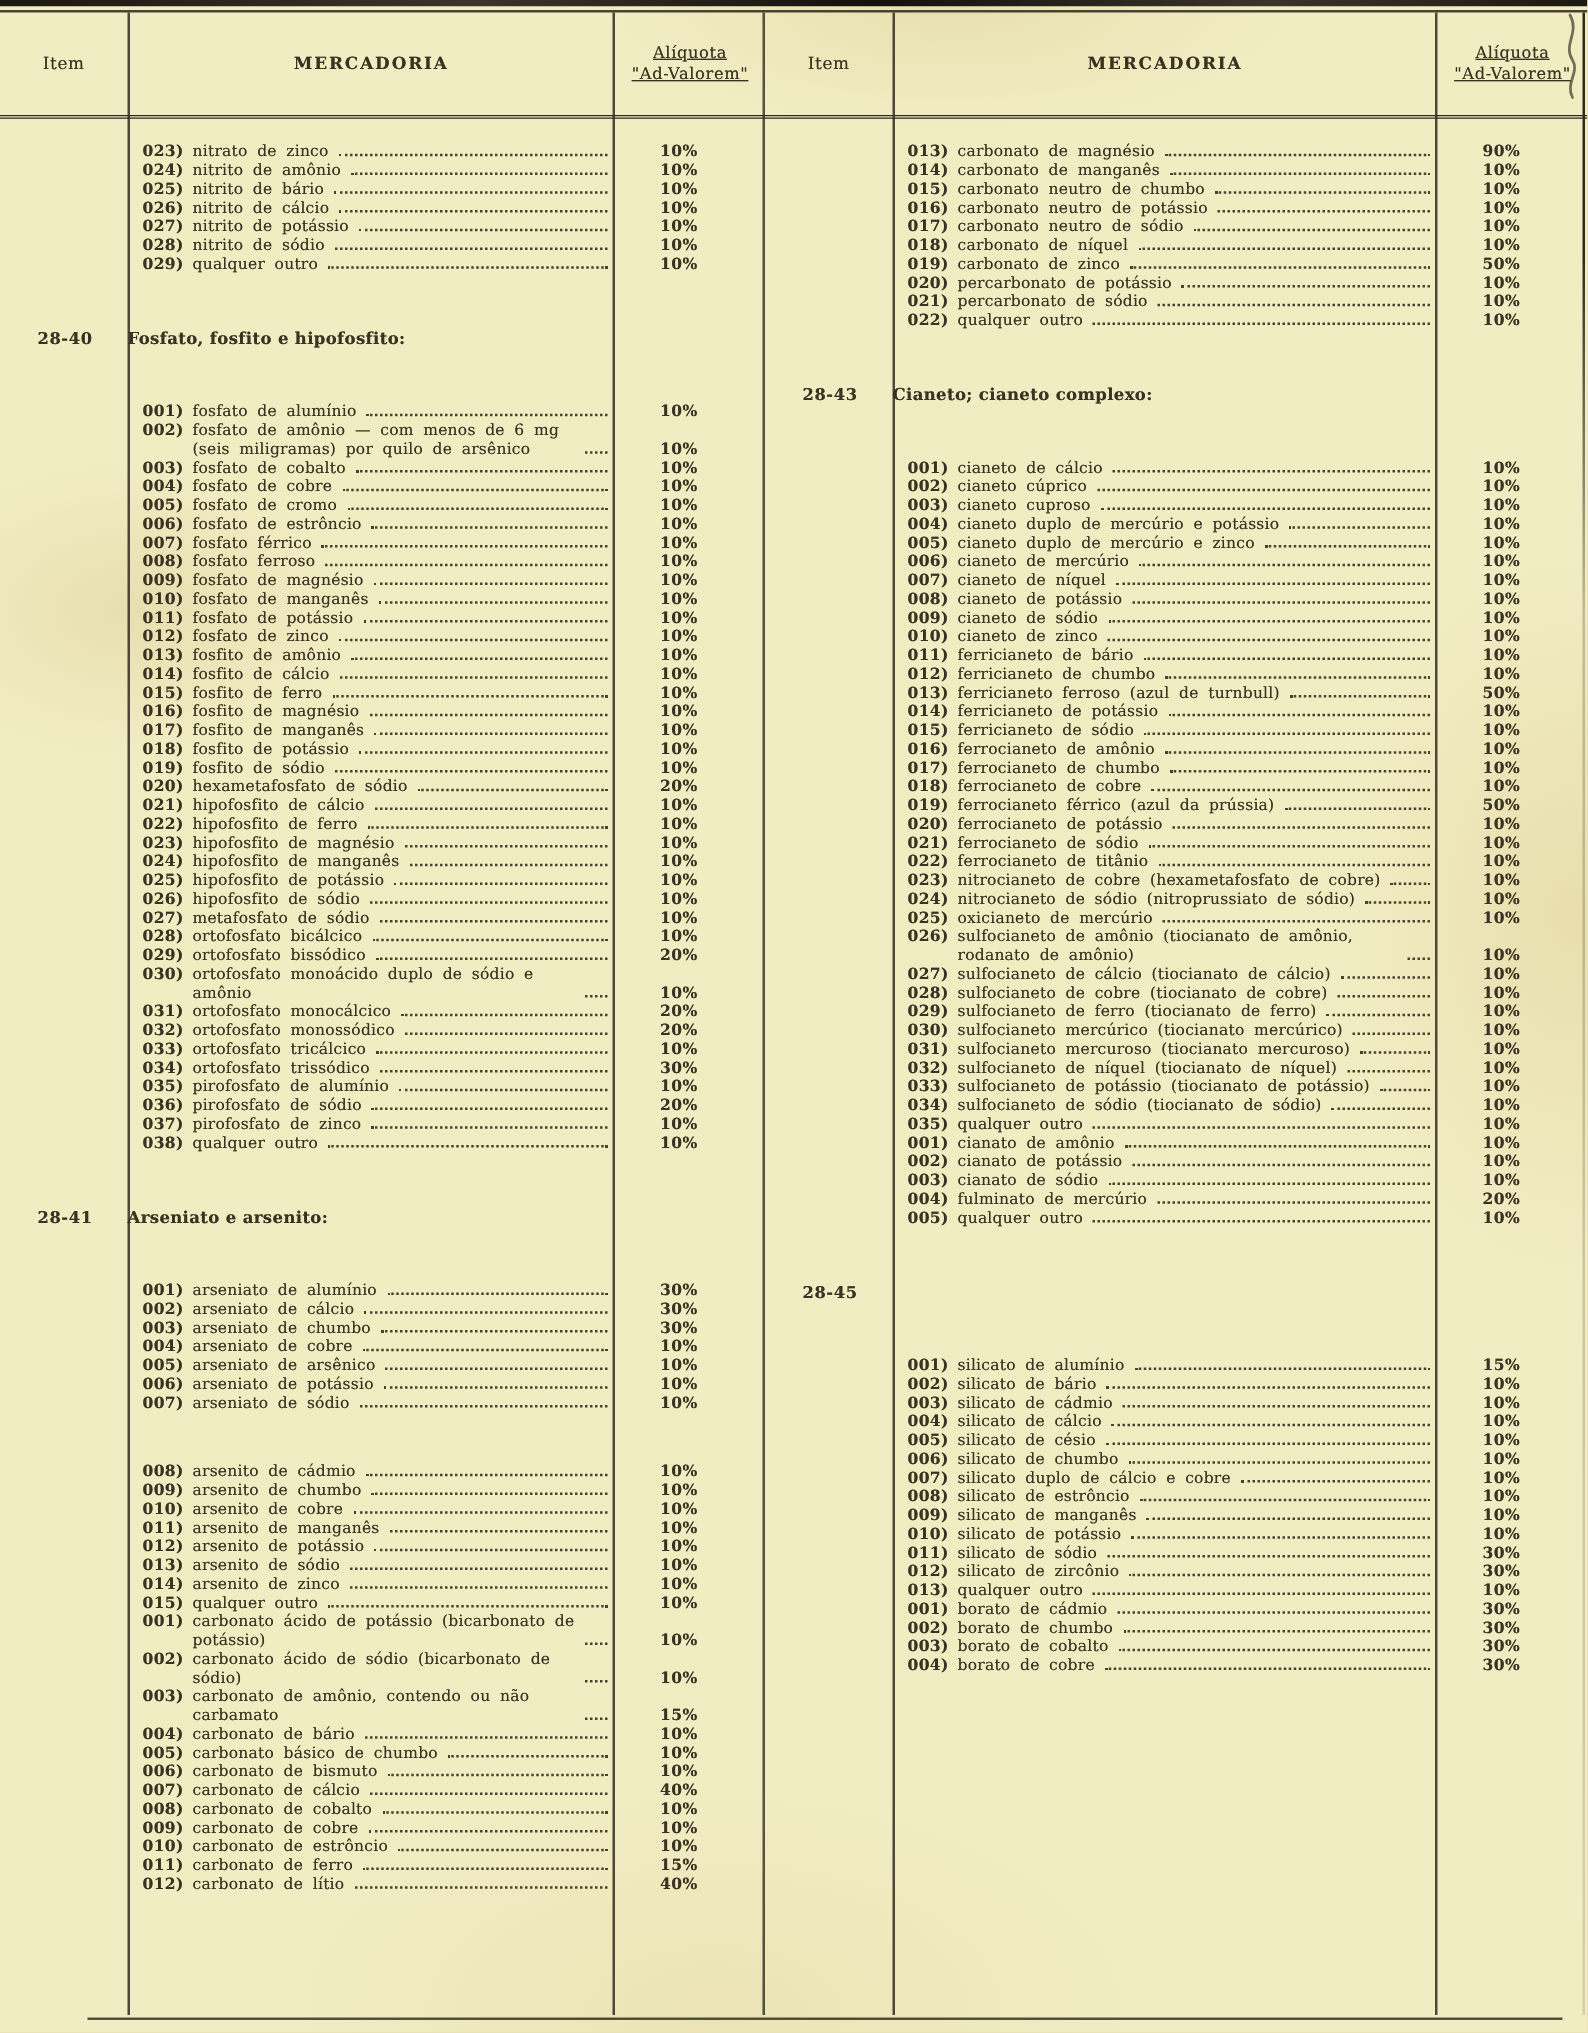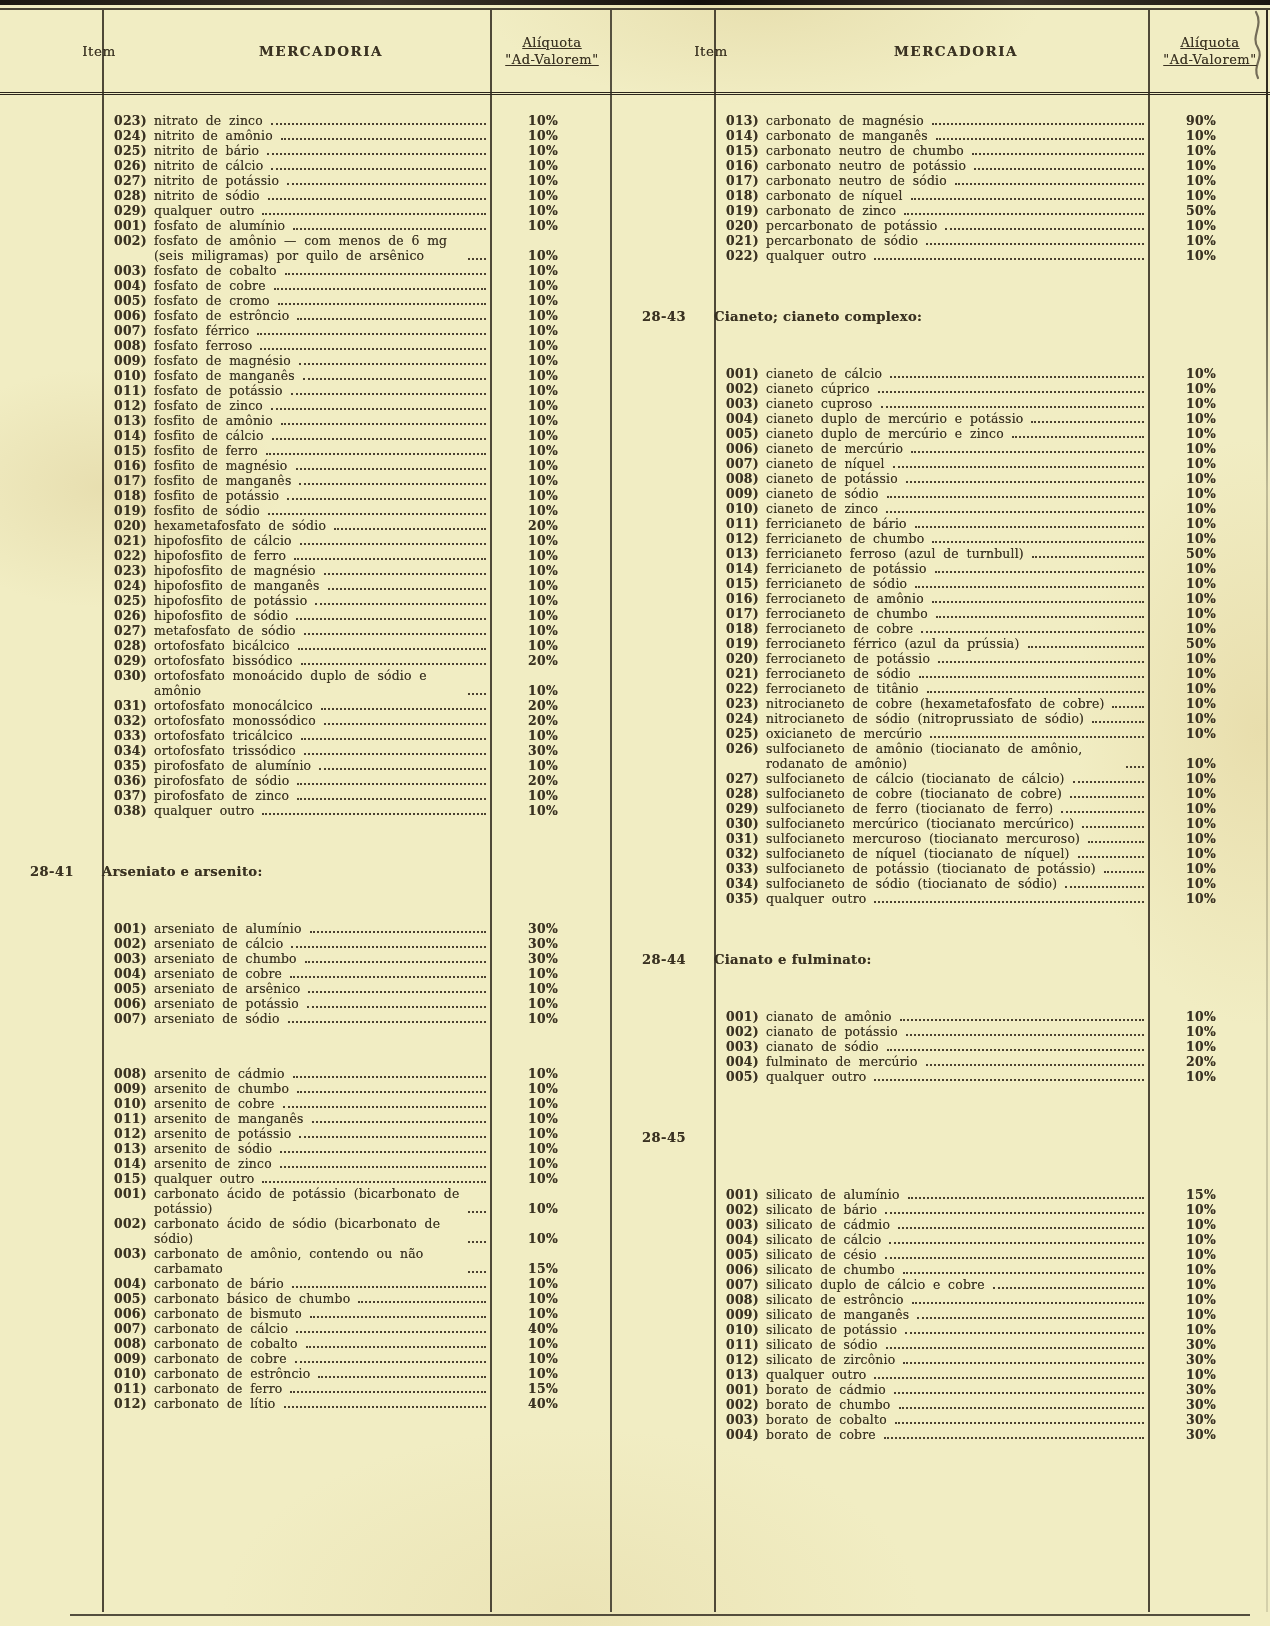--- a/index.html
+++ b/index.html
@@ -25,21 +25,20 @@
   .halves { position:absolute; top:10px; left:0; right:0; bottom:14px; display:flex; }
   .half { position:relative; flex:1; }
   .half.left  { width:612px; flex:none; }
   .half.right { flex:1; }
 
   
   .thead {
     position:relative; height:82px;
     display:grid; grid-template-columns:102px 1fr 120px;
     border-bottom:3px double #2c261c;
-    padding-left:48px;
   }
   .th { display:flex; align-items:center; justify-content:center; font-size:13.5px; letter-spacing:.5px; }
   .th.aliq { flex-direction:column; line-height:17px; font-size:13px;text-decoration:underline; }
   .th.merc { font-weight:bold; letter-spacing:1.5px; }
 
   
   .vline { position:absolute; top:0; bottom:0; width:2px; background:#332c20; opacity:.85; }
   .vline.v1 { left:102px; }
   .vline.v2 { right:120px; }
   .half.left  .vedge { position:absolute; top:0; bottom:0; right:0; width:2px; background:#2f2a1f; opacity:.8; }
@@ -145,20 +144,24 @@
             <div class="row">
               <span class="num">029)</span>
               <span class="mid">
                 <span class="txt">qualquer outro</span>
                 <span class="leader"></span>
               </span>
               <span class="val">10%</span>
             </div>
           </div>
           <div class="section first">
+            <div class="sec-head">
+              <div class="sec-code">28-40</div>
+              <div class="sec-title">Fosfato, fosfito e hipofosfito:</div>
+            </div>
             <div class="row">
               <span class="num">001)</span>
               <span class="mid">
                 <span class="txt">fosfato de alumínio</span>
                 <span class="leader"></span>
               </span>
               <span class="val">10%</span>
             </div>
             <div class="row">
               <span class="num">002)</span>
@@ -1059,24 +1062,20 @@
             <div class="row">
               <span class="num">035)</span>
               <span class="mid">
                 <span class="txt">qualquer outro</span>
                 <span class="leader"></span>
               </span>
               <span class="val">10%</span>
             </div>
           </div>
           <div class="section first">
-            <div class="sec-head">
-              <div class="sec-code">28-44</div>
-              <div class="sec-title">Cianato e fulminato:</div>
-            </div>
             <div class="row">
               <span class="num">001)</span>
               <span class="mid">
                 <span class="txt">cianato de amônio</span>
                 <span class="leader"></span>
               </span>
               <span class="val">10%</span>
             </div>
             <div class="row">
               <span class="num">002)</span>

